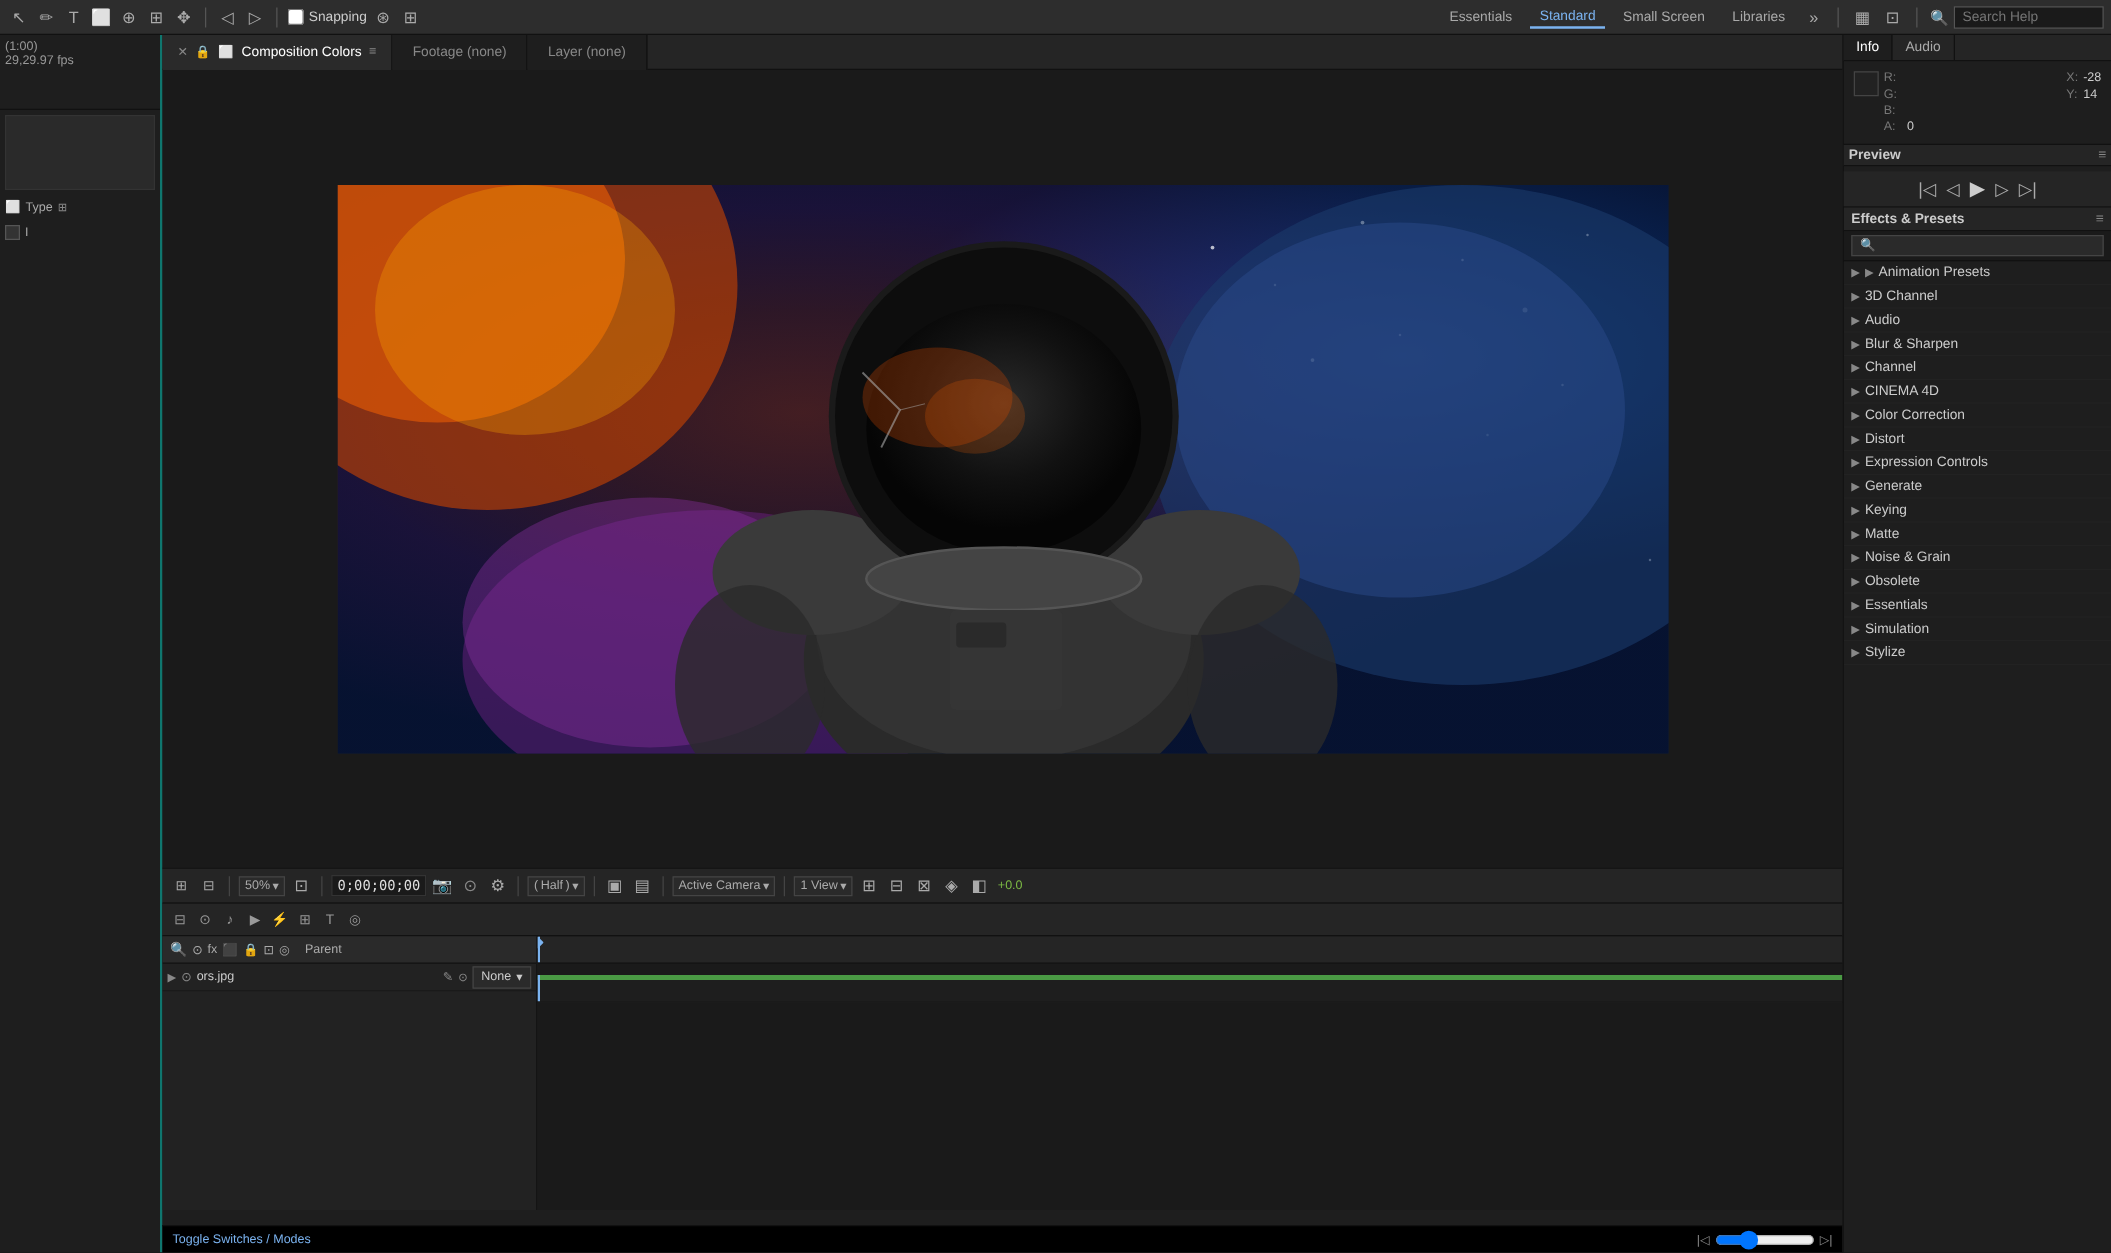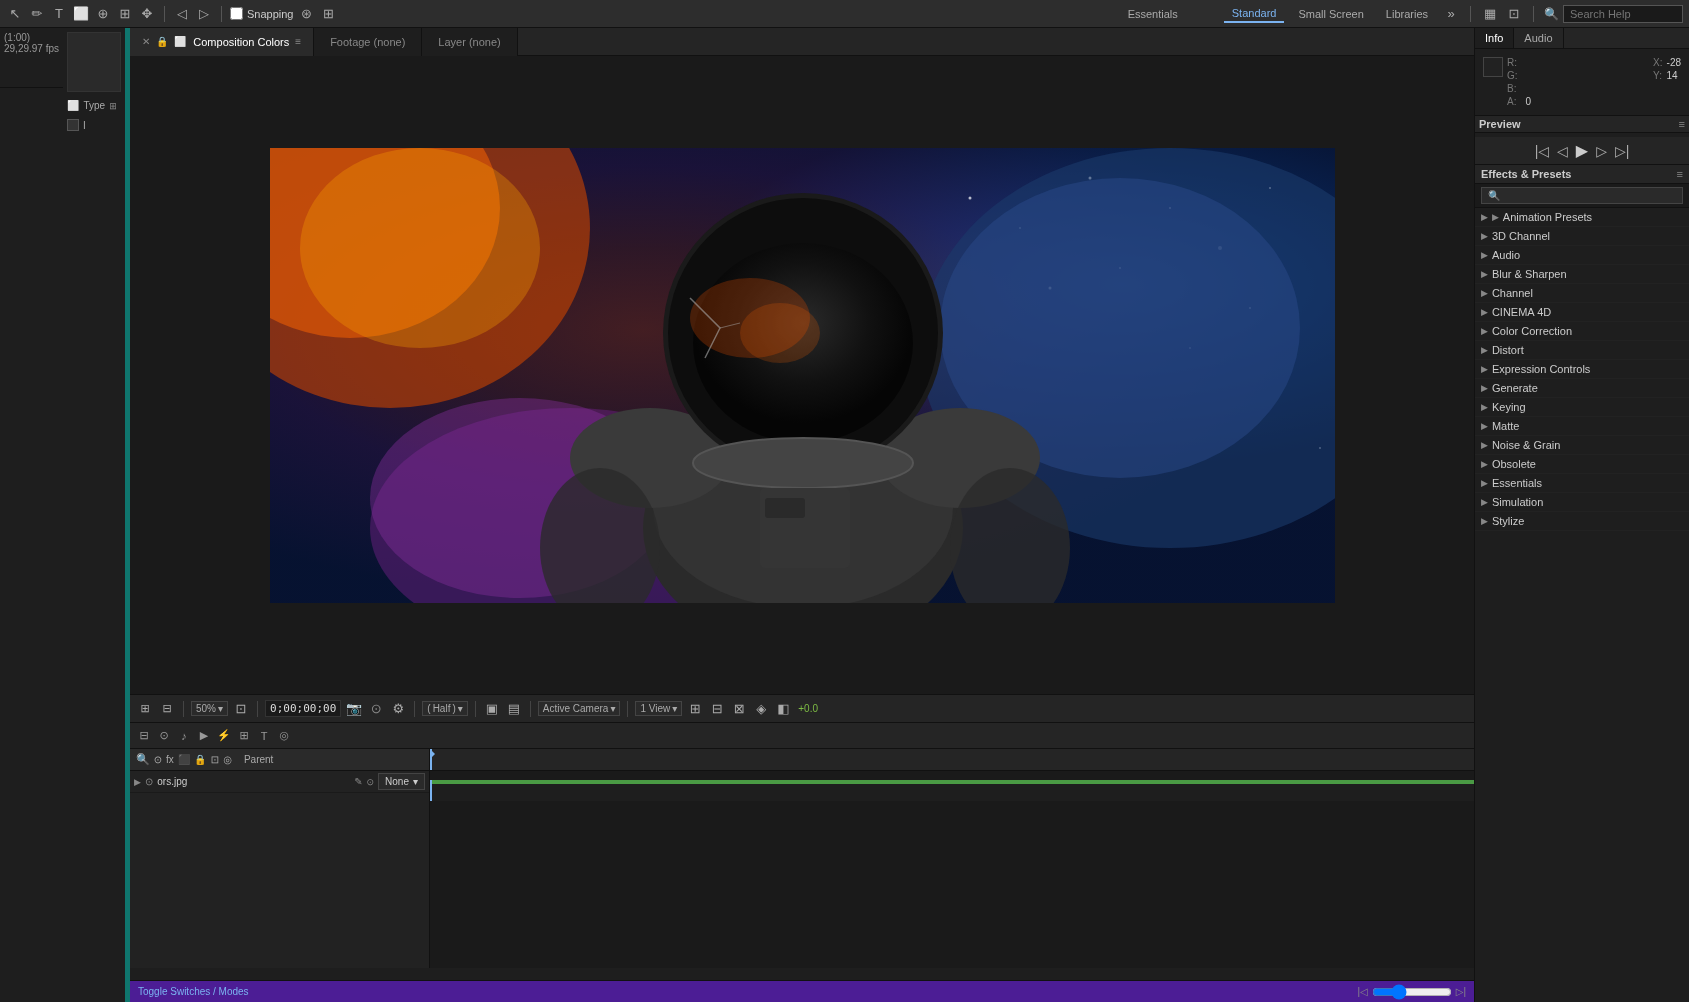--- a/index.html
+++ b/index.html
@@ -49,44 +49,43 @@
       padding: 2px 8px;
       background: transparent;
       border: none;
       color: #aaa;
       font-size: 11px;
       cursor: pointer;
     }
     .workspace-btn.active {
       color: #7bb3f0;
       border-bottom: 2px solid #7bb3f0;
-      margin-left: 32px;
     }
     .search-box {
       background: #1a1a1a;
       border: 1px solid #555;
       color: #ccc;
       padding: 2px 6px;
       font-size: 11px;
       width: 120px;
     }
 
     
     .main-layout {
       display: flex;
       height: calc(1002px - 28px);
     }
 
     
     .left-panel {
       width: 130px;
       background: #1e1e1e;
-      border-right: 5px solid #0f766e;
-      display: flex;
-      flex-direction: row;
+      border-right: 2px solid #0f766e;
+      display: flex;
+      flex-direction: column;
     }
     .left-top {
       height: 60px;
       padding: 4px;
       border-bottom: 1px solid #111;
       font-size: 10px;
       color: #999;
     }
     .left-middle {
       flex: 1;
@@ -334,21 +333,21 @@
       clip-path: polygon(50% 0%, 100% 50%, 50% 100%, 0% 50%);
     }
     .green-bar {
       height: 4px;
       background: #4a9a44;
       width: 100%;
       margin-top: 9px;
     }
     .timeline-footer {
       height: 22px;
-      background: #4c1d95;
+      background: #000000;
       border-top: 1px solid #111;
       display: flex;
       align-items: center;
       padding: 0 8px;
       font-size: 10px;
       color: #888;
       gap: 8px;
       margin-top: 12px;
     }
 

